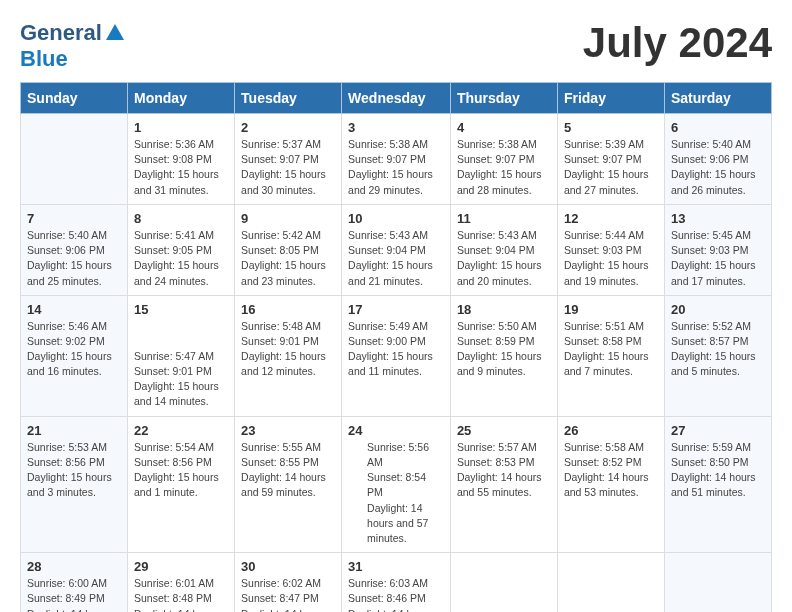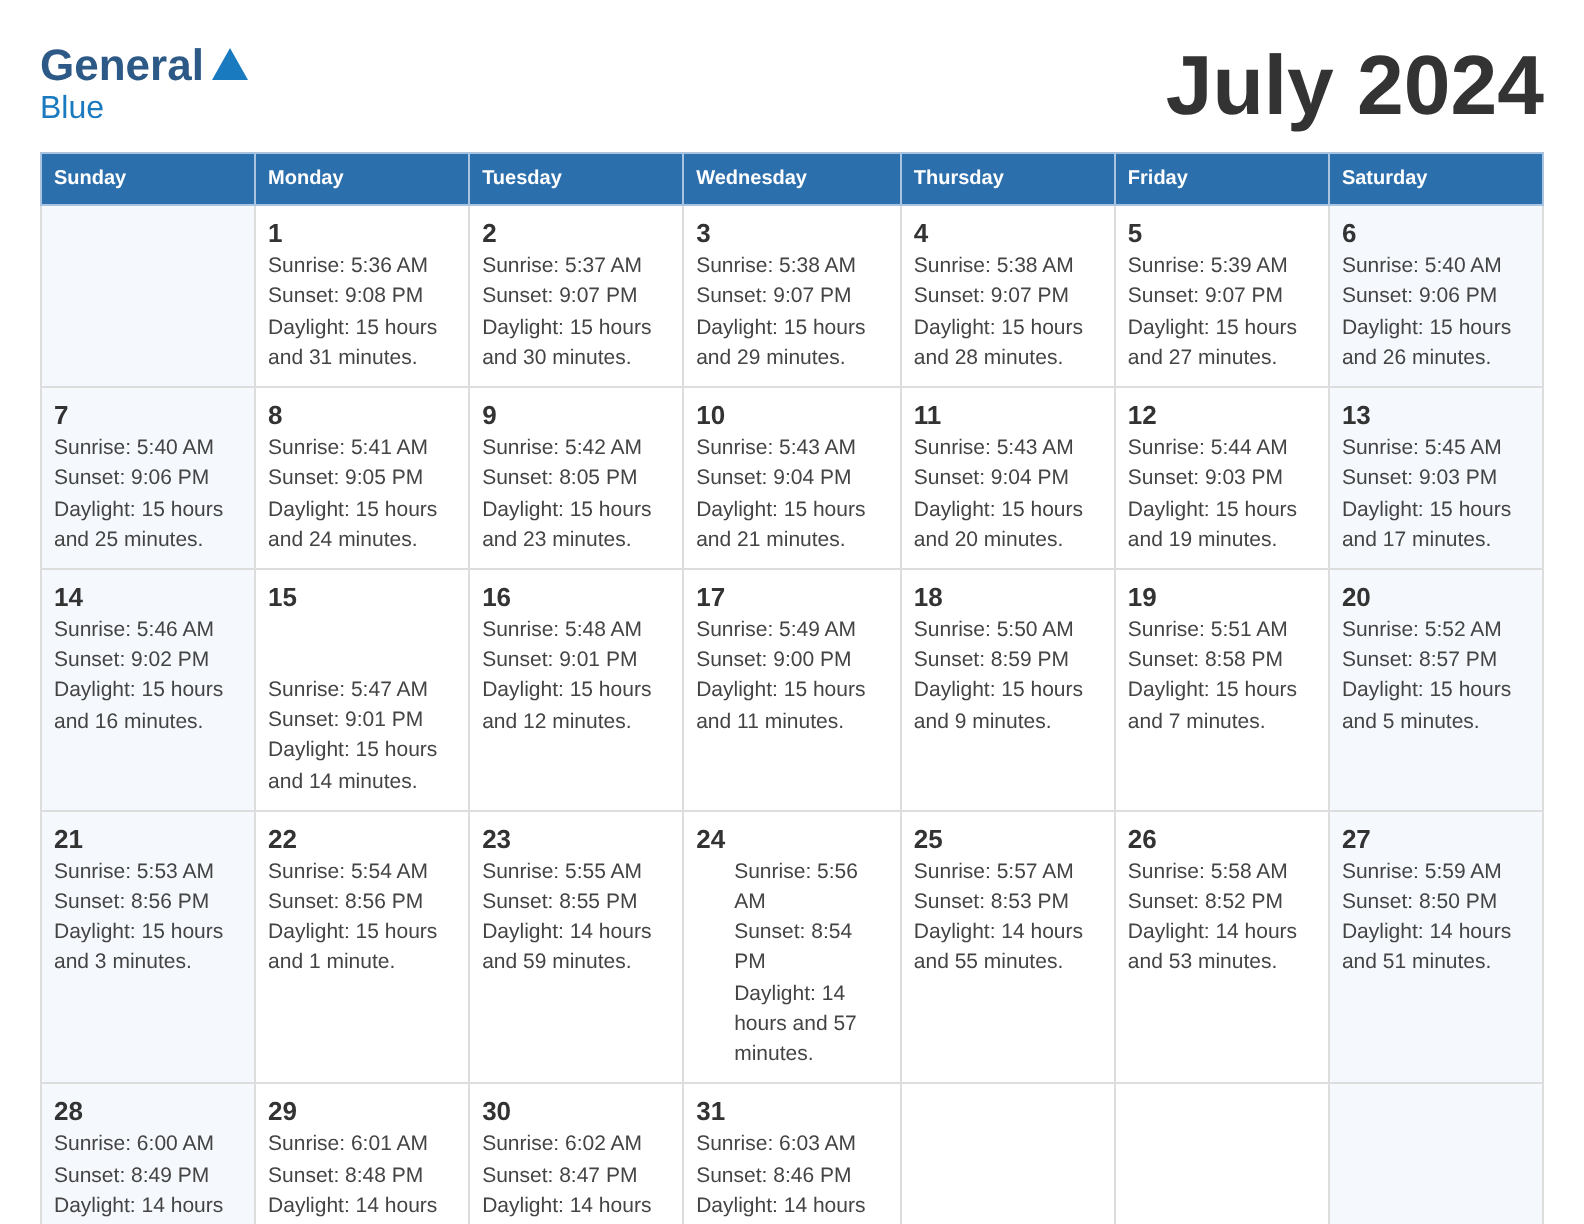--- a/index.html
+++ b/index.html
@@ -43,21 +43,21 @@
     .calendar {
       width: 100%;
       border-collapse: collapse;
       font-size: 11px;
     }
     .calendar thead tr {
       background-color: #2c6fad;
     }
     .calendar thead th {
       color: #fff;
-      font-size: 10px;
+      font-size: 14px;
       font-weight: bold;
       padding: 7px 6px;
       text-align: left;
       border: 1px solid #aac4e0;
     }
     .calendar tbody tr {
       border-bottom: 1px solid #ccc;
     }
     .calendar tbody td {
       vertical-align: top;
@@ -93,21 +93,21 @@
 
 <div class="header">
   <div class="logo">
     <div class="logo-line">
       <span style="font-size:22px;font-weight:bold;color:#2d5986;">General</span>
       <svg width="22" height="22" viewBox="0 0 22 22" style="margin-left:2px;">
         <polygon points="11,2 20,18 2,18" fill="#1a7abf"></polygon>
       </svg>
     </div>
     <div>
-      <span style="font-size:16px;font-weight:normal;color:#1a7abf;">Blue</span>
+      <span style="font-size:22px;font-weight:bold;color:#1a7abf;">Blue</span>
     </div>
   </div>
   <div class="title-area">
     <div class="month-title">July 2024</div>
   </div>
 </div>
 
 <table class="calendar">
   <thead>
     <tr>

